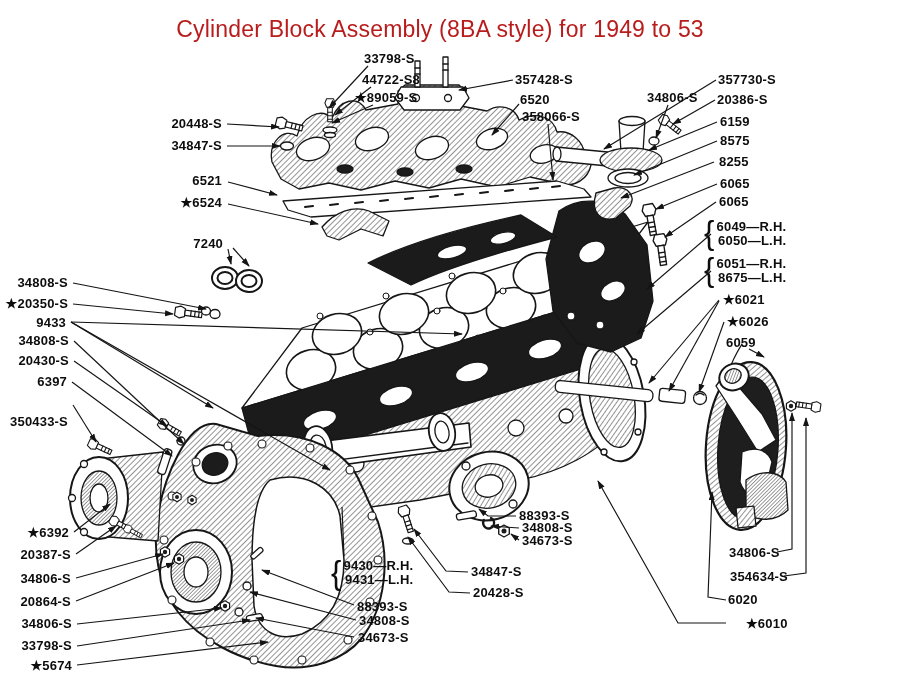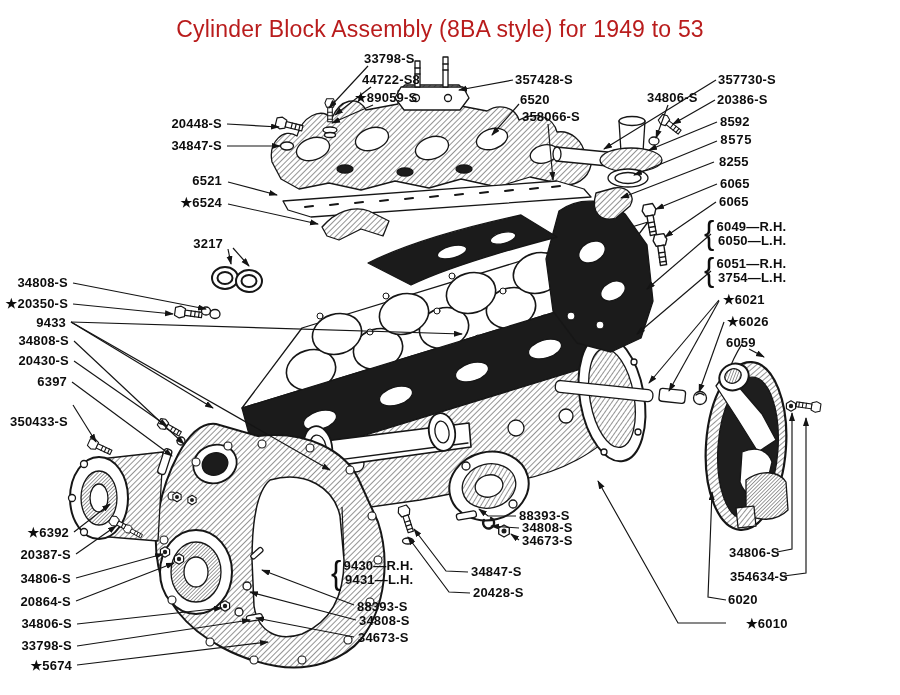--- a/index.html
+++ b/index.html
@@ -350,21 +350,21 @@
       <polyline points="784,576 806,573 806,418" marker-end="url(#arw)"></polyline>
       <polyline points="726,600 708,597 712,492" marker-end="url(#arw)"></polyline>
       <polyline points="726,623 678,623 598,481" marker-end="url(#arw)"></polyline>
     </svg>
 
   <div id="label-layer">
       <div class="lbl r" style="left: 222px; top: 124px;">20448-S</div>
       <div class="lbl r" style="left: 222px; top: 146px;">34847-S</div>
       <div class="lbl r" style="left: 222px; top: 181px;">6521</div>
       <div class="lbl r" style="left: 222px; top: 203px;">★6524</div>
-      <div class="lbl r" style="left: 223px; top: 244px;">3217</div>
+      <div class="lbl r" style="left: 223px; top: 244px;">7240</div>
       <div class="lbl r" style="left: 68px; top: 283px;">34808-S</div>
       <div class="lbl r" style="left: 68px; top: 304px;">★20350-S</div>
       <div class="lbl r" style="left: 66px; top: 323px;">9433</div>
       <div class="lbl r" style="left: 69px; top: 341px;">34808-S</div>
       <div class="lbl r" style="left: 69px; top: 361px;">20430-S</div>
       <div class="lbl r" style="left: 67px; top: 382px;">6397</div>
       <div class="lbl r" style="left: 68px; top: 422px;">350433-S</div>
       <div class="lbl r" style="left: 69px; top: 533px;">★6392</div>
       <div class="lbl r" style="left: 71px; top: 555px;">20387-S</div>
       <div class="lbl r" style="left: 71px; top: 579px;">34806-S</div>
@@ -374,37 +374,37 @@
       <div class="lbl r" style="left: 72px; top: 666px;">★5674</div>
       <div class="lbl" style="left: 364px; top: 59px;">33798-S</div>
       <div class="lbl" style="left: 362px; top: 80px;">44722-S8</div>
       <div class="lbl" style="left: 355px; top: 98px;">★89059-S</div>
       <div class="lbl" style="left: 515px; top: 80px;">357428-S</div>
       <div class="lbl" style="left: 520px; top: 100px;">6520</div>
       <div class="lbl" style="left: 522px; top: 117px;">358066-S</div>
       <div class="lbl" style="left: 718px; top: 80px;">357730-S</div>
       <div class="lbl" style="left: 647px; top: 98px;">34806-S</div>
       <div class="lbl" style="left: 717px; top: 100px;">20386-S</div>
-      <div class="lbl" style="left: 720px; top: 122px;">8592</div>
-      <div class="lbl" style="left: 720px; top: 141px; font-family: Liberation Mono, monospace;">8575</div>
+      <div class="lbl" style="left: 720px; top: 122px;">6159</div>
+      <div class="lbl" style="left: 720px; top: 141px;">8575</div>
       <div class="lbl" style="left: 719px; top: 162px;">8255</div>
       <div class="lbl" style="left: 720px; top: 184px;">6065</div>
       <div class="lbl" style="left: 719px; top: 202px;">6065</div>
       <div class="lbl grp" style="left: 704px; top: 234px;">
         <span class="brace">{</span>
         <span class="col">
           <span>6049—R.H.</span>
           <span>6050—L.H.</span>
         </span>
       </div>
       <div class="lbl grp" style="left: 704px; top: 271px;">
         <span class="brace">{</span>
         <span class="col">
           <span>6051—R.H.</span>
-          <span>3754—L.H.</span>
+          <span>8675—L.H.</span>
         </span>
       </div>
       <div class="lbl" style="left: 723px; top: 300px;">★6021</div>
       <div class="lbl" style="left: 727px; top: 322px;">★6026</div>
       <div class="lbl" style="left: 726px; top: 343px;">6059</div>
       <div class="lbl" style="left: 519px; top: 516px;">88393-S</div>
       <div class="lbl" style="left: 522px; top: 528px;">34808-S</div>
       <div class="lbl" style="left: 522px; top: 541px;">34673-S</div>
       <div class="lbl grp" style="left: 331px; top: 573px;">
         <span class="brace">{</span>

